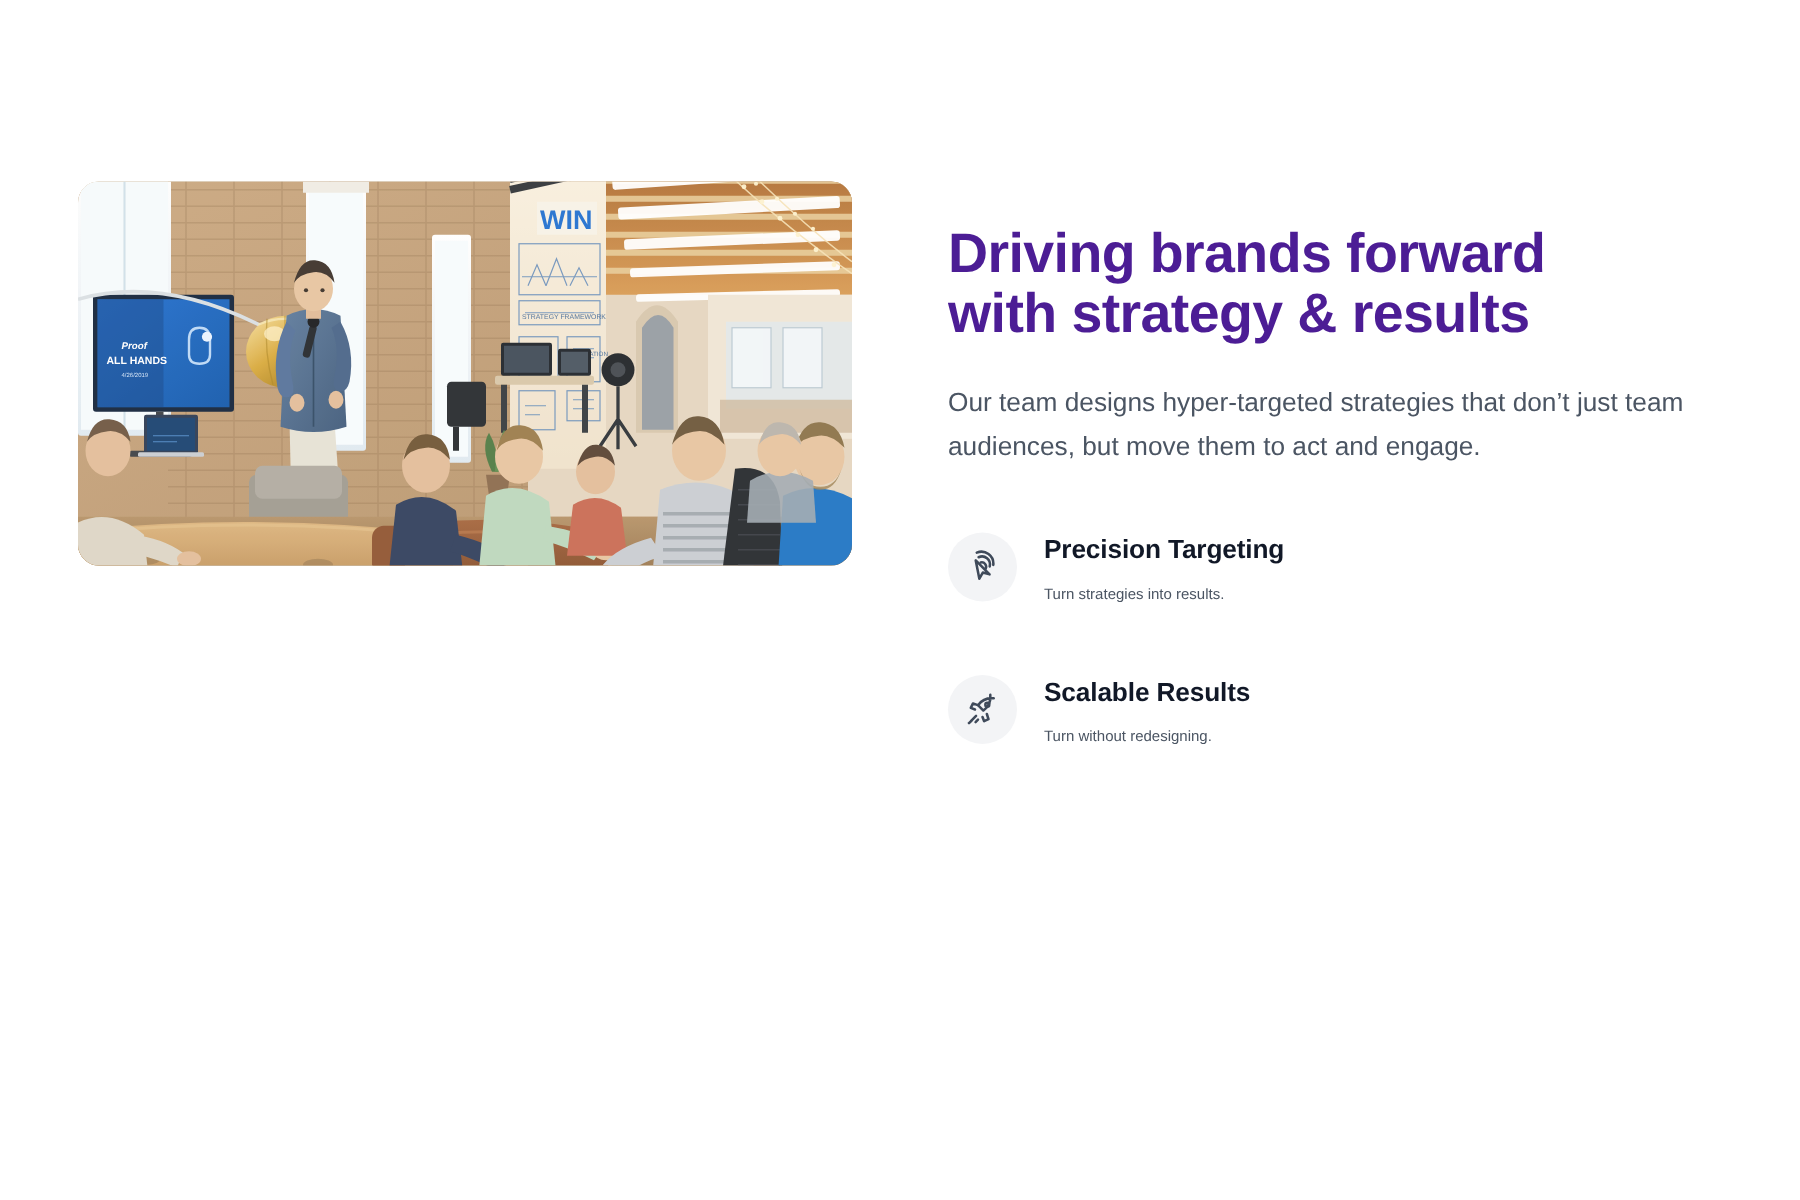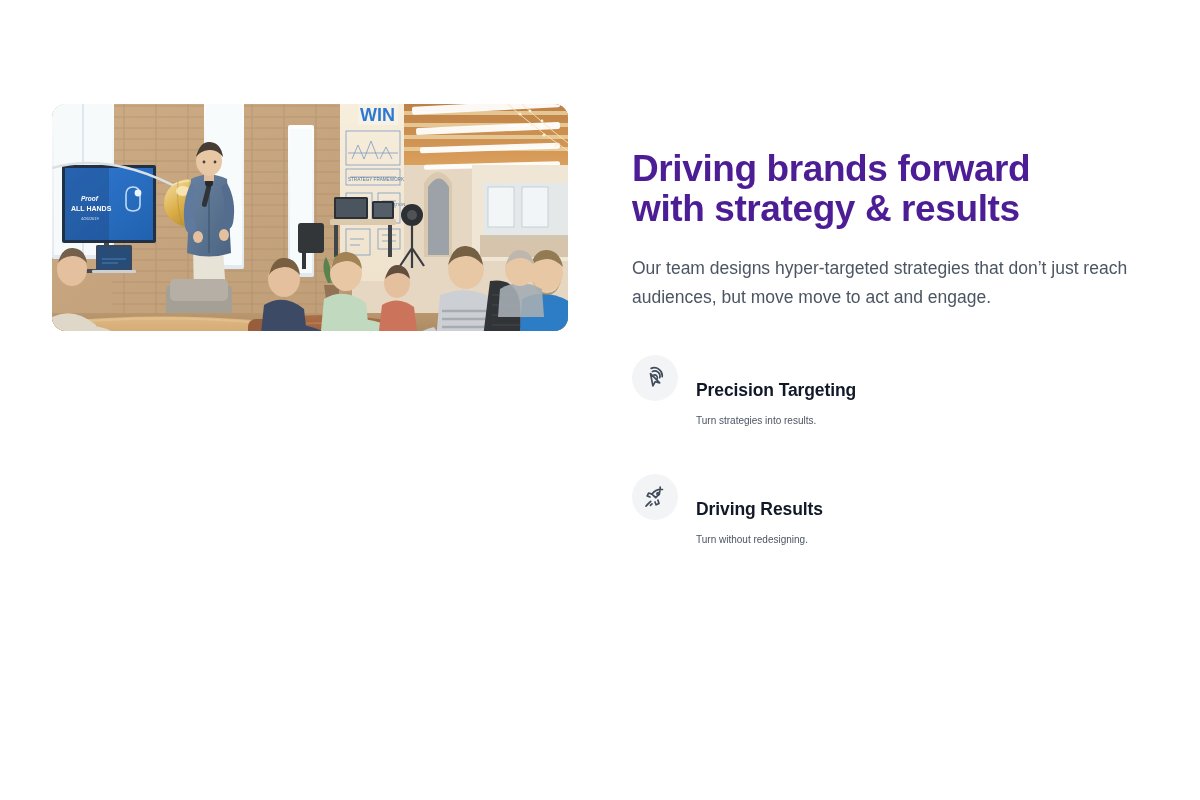--- a/index.html
+++ b/index.html
@@ -15,23 +15,23 @@
     position: relative;
     width: 1200px;
     height: 800px;
     background: #ffffff;
   }
 
   
   .media-col {
     position: absolute;
     left: 52px;
-    top: 104px;
+    top: 121px;
     width: 516px;
-    height: 227px;
+    height: 256px;
   }
   .photo {
     position: relative;
     width: 100%;
     height: 100%;
     border-radius: 14px;
     overflow: hidden;
     background: #c9b79a;
   }
   .photo svg { display: block; width: 100%; height: 100%; }
@@ -81,21 +81,20 @@
     margin-top: 1px;
   }
   .feat-icon svg { display: block; }
   .feat-text { padding-top: 1px; }
   .feat-title {
     font-size: 17.5px;
     line-height: 22px;
     font-weight: 700;
     color: #111827;
     letter-spacing: -0.1px;
-    margin-top: 24px;
   }
   .feat-desc {
     margin-top: 9px;
     font-size: 10px;
     line-height: 21px;
     color: #4b5563;
   }
 </style>
 </head>
 <body>
@@ -445,21 +444,21 @@
         <rect width="516" height="289" fill="#fff4e2" opacity="0.07"></rect>
       </svg>
     </div>
   </div>
 
   <div class="copy-col">
 
     <h1 class="headline">Driving brands forward
 with strategy &amp; results</h1>
 
-    <p class="subcopy">Our team designs hyper-targeted strategies that don’t just reach audiences, but move move to act and engage.</p>
+    <p class="subcopy">Our team designs hyper-targeted strategies that don’t just team audiences, but move them to act and engage.</p>
 
     <div class="features">
 
       <div class="feature">
         <span class="feat-icon">
           <svg width="24" height="24" viewBox="0 0 24 24" fill="none" stroke="#3f4a5a" stroke-width="1.7" stroke-linecap="round" stroke-linejoin="round">
             <path d="M16.8 11.6a5.3 5.3 0 0 0-7.4-6.1"></path>
             <path d="M14.1 13.1a2.9 2.9 0 0 0-3.3-4.1"></path>
             <path d="M19.2 10.6A8 8 0 0 0 8.2 2.4"></path>
             <path d="M7.5 7.6 9.9 19.8l2.3-4.1 4.5 1.2z"></path>
@@ -477,21 +476,21 @@
             <path d="M19.5 4.5c-4.6-.5-8.1 1.4-10.5 4.6l3.6 3.6c3.2-2.4 5.1-5.9 4.6-10.5"></path>
             <path d="M9 9.1 5.6 8 4.2 10.9l2.8 1.1"></path>
             <path d="M14.9 15 16 18.4l-2.9 1.4-1.1-2.8"></path>
             <path d="m4.6 19.4 3.1-3.1"></path>
             <path d="M3 21.1l1.4-1.4"></path>
             <path d="M7.4 20.4 9 18.8"></path>
             <circle cx="15.2" cy="8.8" r="1.3"></circle>
           </svg>
         </span>
         <span class="feat-text">
-          <span class="feat-title" style="display:block">Driving Results</span>
+          <span class="feat-title" style="display:block">Scalable Results</span>
           <span class="feat-desc" style="display:block">Turn without redesigning.</span>
         </span>
       </div>
 
     </div>
   </div>
 
 </div>
 
 </body></html>

